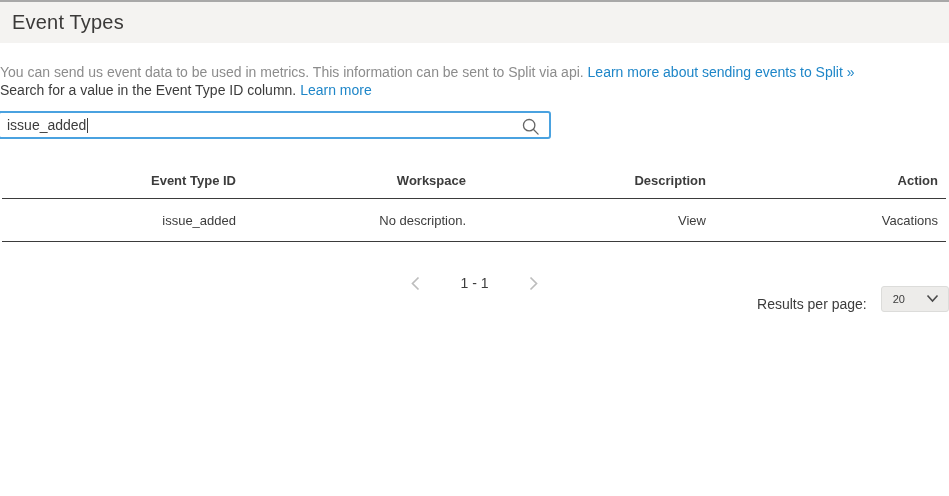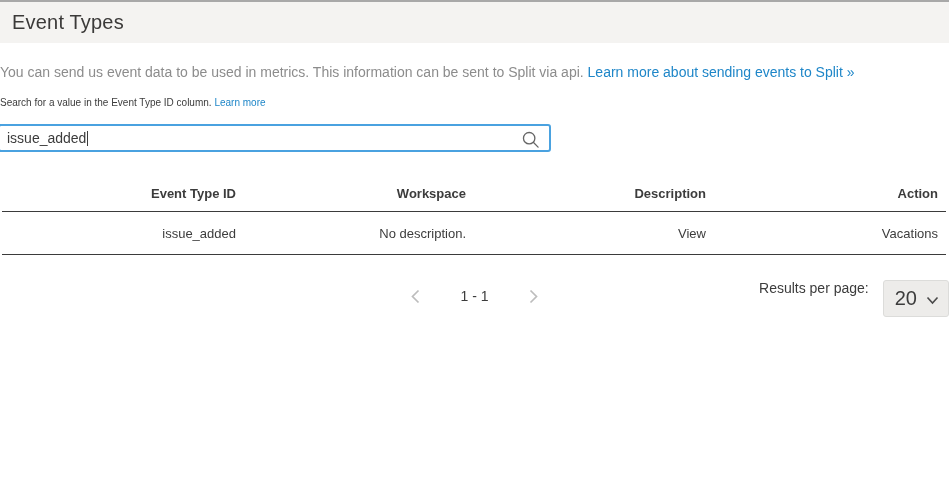--- a/index.html
+++ b/index.html
@@ -35,22 +35,21 @@
     font-size: 14px;
     color: #8c8c8c;
     line-height: 18px;
   }
   a.link {
     color: #1e86c8;
     text-decoration: none;
     cursor: pointer;
   }
   .hint {
-    margin-top: 13px;
-    font-size: 10px;
+    font-size: 14px;
     color: #3c3c3c;
     line-height: 18px;
   }
   .search-box {
     position: relative;
     margin-top: 12px;
     margin-left: -2px;
     width: 553px;
     height: 28px;
     border: 2px solid #4aa2e0;
@@ -128,39 +127,39 @@
     padding: 2px 4px;
     line-height: 0;
   }
   .page-range {
     font-size: 14px;
     color: #3c3c3c;
   }
   .rpp {
     position: absolute;
     right: 0;
-    top: 0;
+    top: 13px;
     height: 32px;
     display: flex;
-    align-items: flex-start;
+    align-items: flex-end;
     gap: 14px;
   }
   .rpp-label {
     font-size: 14px;
     color: #3c3c3c;
   }
   .rpp-select {
     display: flex;
     align-items: center;
-    gap: 9px;
+    gap: 21px;
     background: #edecea;
     border: 1px solid #dcdcda;
     border-radius: 3px;
     padding: 6px 9px 6px 11px;
-    font-size: 20px;
+    font-size: 11px;
     color: #3c3c3c;
     cursor: pointer;
   }
 </style>
 </head>
 <body>
 
 <div class="top-strip"></div>
 
 <header class="page-header">

